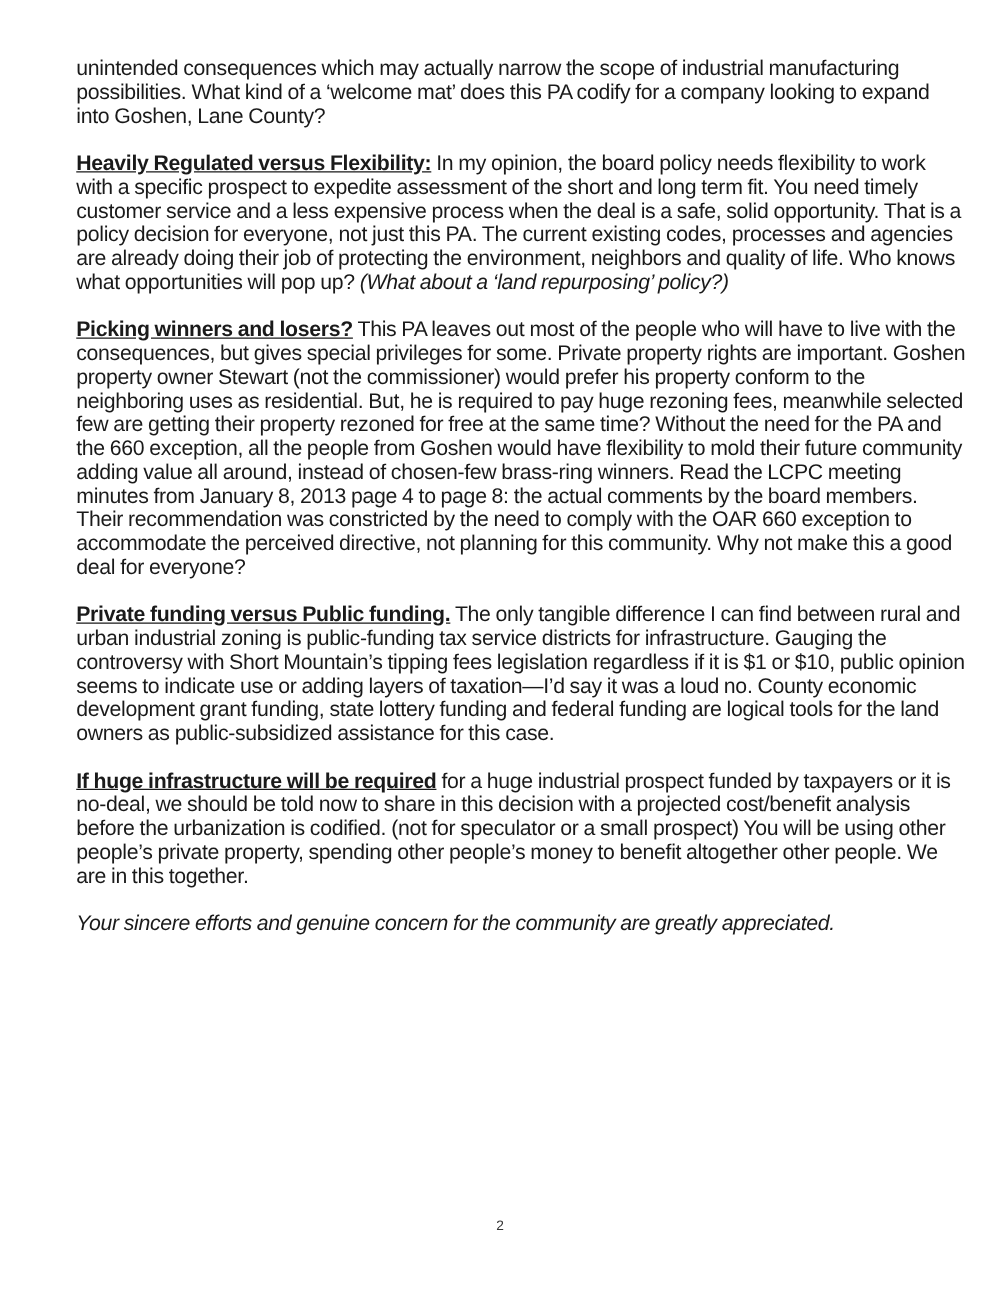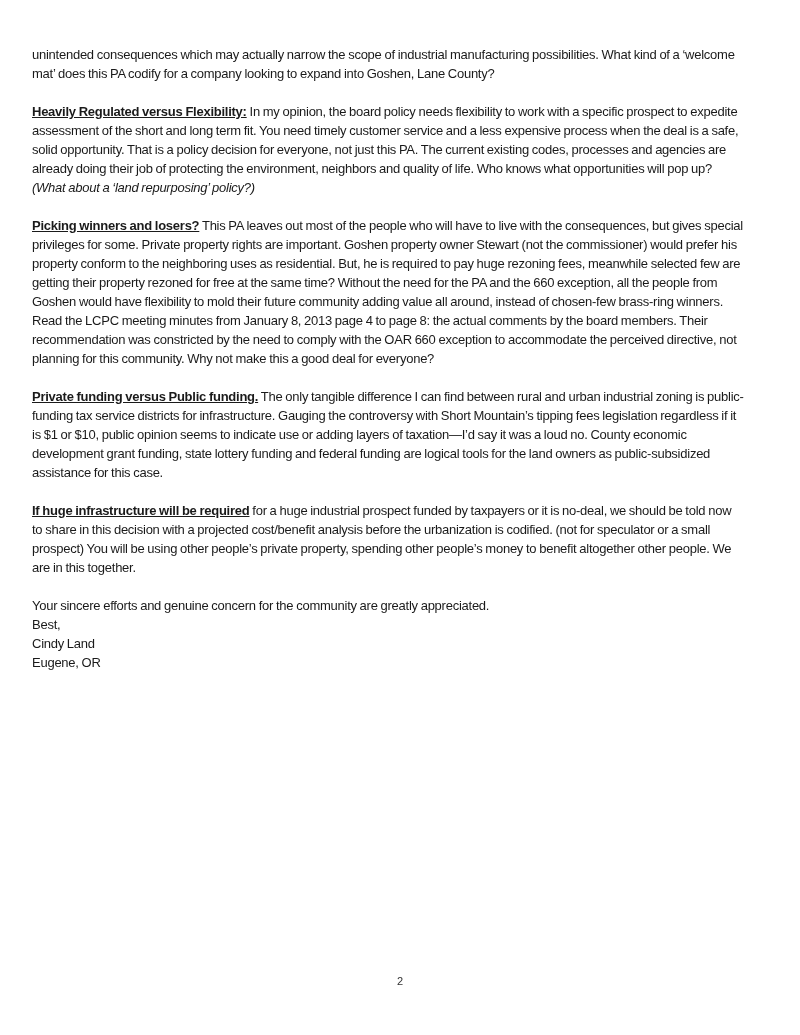--- a/index.html
+++ b/index.html
@@ -10,33 +10,34 @@
     body {
       width: 800px;
       height: 1035px;
       position: relative;
       overflow: hidden;
       font-family: "Liberation Sans", sans-serif;
       color: #1a1a1a;
     }
     .page {
       position: absolute;
-      left: 32px;
+      left: 61px;
       top: 45px;
       width: 712px;
-      font-size: 13px;
+      font-size: 17px;
       line-height: 19px;
       letter-spacing: -0.25px;
       word-spacing: -0.5px;
     }
     .para {
       margin: 0 0 19px 0;
     }
     .para.tight {
       margin: 0;
+      font-style: italic;
     }
     .lead {
       font-weight: bold;
       text-decoration: underline;
     }
     .italic {
       font-style: italic;
     }
     .page-number {
       position: absolute;
@@ -71,21 +72,16 @@
 
   <p class="para">
     <span class="lead">If huge infrastructure will be required</span><span> for a huge industrial prospect funded by taxpayers or it is no-deal, we should be told now to share in this decision with a projected cost/benefit analysis before the urbanization is codified.  (not for speculator or a small prospect)   You will be using other people’s private property, spending other people’s money to benefit altogether other people.  We are in this together.</span>
   </p>
 
 
   <p class="para tight">
     <span>Your sincere efforts and genuine concern for the community are greatly appreciated.</span>
   </p>
 
-  <div>
-    <div>Best,</div>
-    <div>Cindy Land</div>
-    <div>Eugene, OR</div>
-  </div>
 
 </div>
 
 <div class="page-number">2</div>
 
 </body></html>

